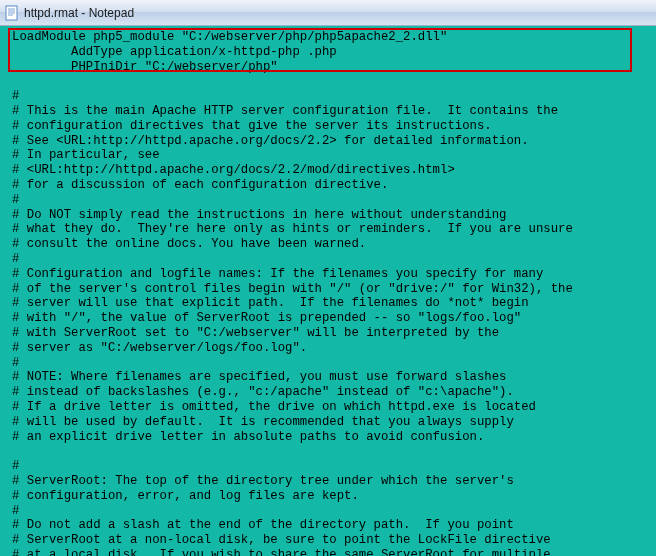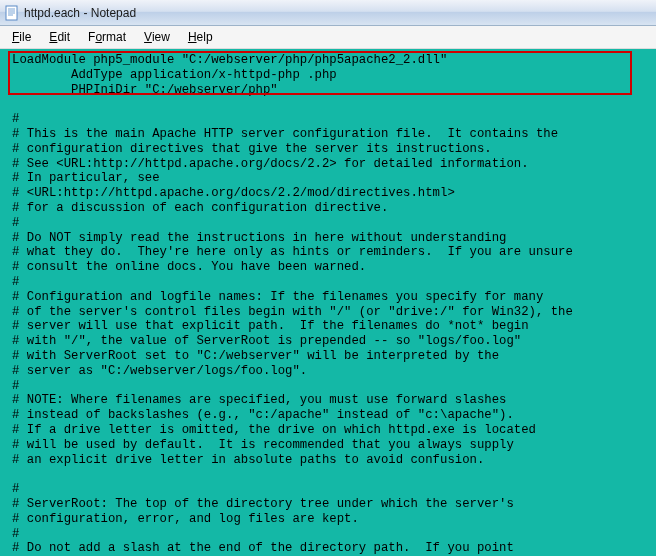--- a/index.html
+++ b/index.html
@@ -85,30 +85,23 @@
   <div class="titlebar">
     <span class="icon">
       <svg viewBox="0 0 16 16" width="16" height="16">
         <rect x="2" y="1" width="11" height="14" fill="#fff" stroke="#5a8ac6" stroke-width="1"></rect>
         <line x1="4" y1="4" x2="11" y2="4" stroke="#7aa5d6" stroke-width="1"></line>
         <line x1="4" y1="6" x2="11" y2="6" stroke="#7aa5d6" stroke-width="1"></line>
         <line x1="4" y1="8" x2="11" y2="8" stroke="#7aa5d6" stroke-width="1"></line>
         <line x1="4" y1="10" x2="9" y2="10" stroke="#7aa5d6" stroke-width="1"></line>
       </svg>
     </span>
-    <span class="title">httpd.each - Notepad</span>
+    <span class="title">httpd.rmat - Notepad</span>
   </div>
 
-  <div class="menubar">
-    <div class="menuitem"><span class="ul">F</span>ile</div>
-    <div class="menuitem"><span class="ul">E</span>dit</div>
-    <div class="menuitem">F<span class="ul">o</span>rmat</div>
-    <div class="menuitem"><span class="ul">V</span>iew</div>
-    <div class="menuitem"><span class="ul">H</span>elp</div>
-  </div>
 
   <div class="editor">
     <div class="highlight-box"></div>
     <pre class="content">LoadModule php5_module "C:/webserver/php/php5apache2_2.dll"
         AddType application/x-httpd-php .php
         PHPIniDir "C:/webserver/php"
 
 #
 # This is the main Apache HTTP server configuration file.  It contains the
 # configuration directives that give the server its instructions.

